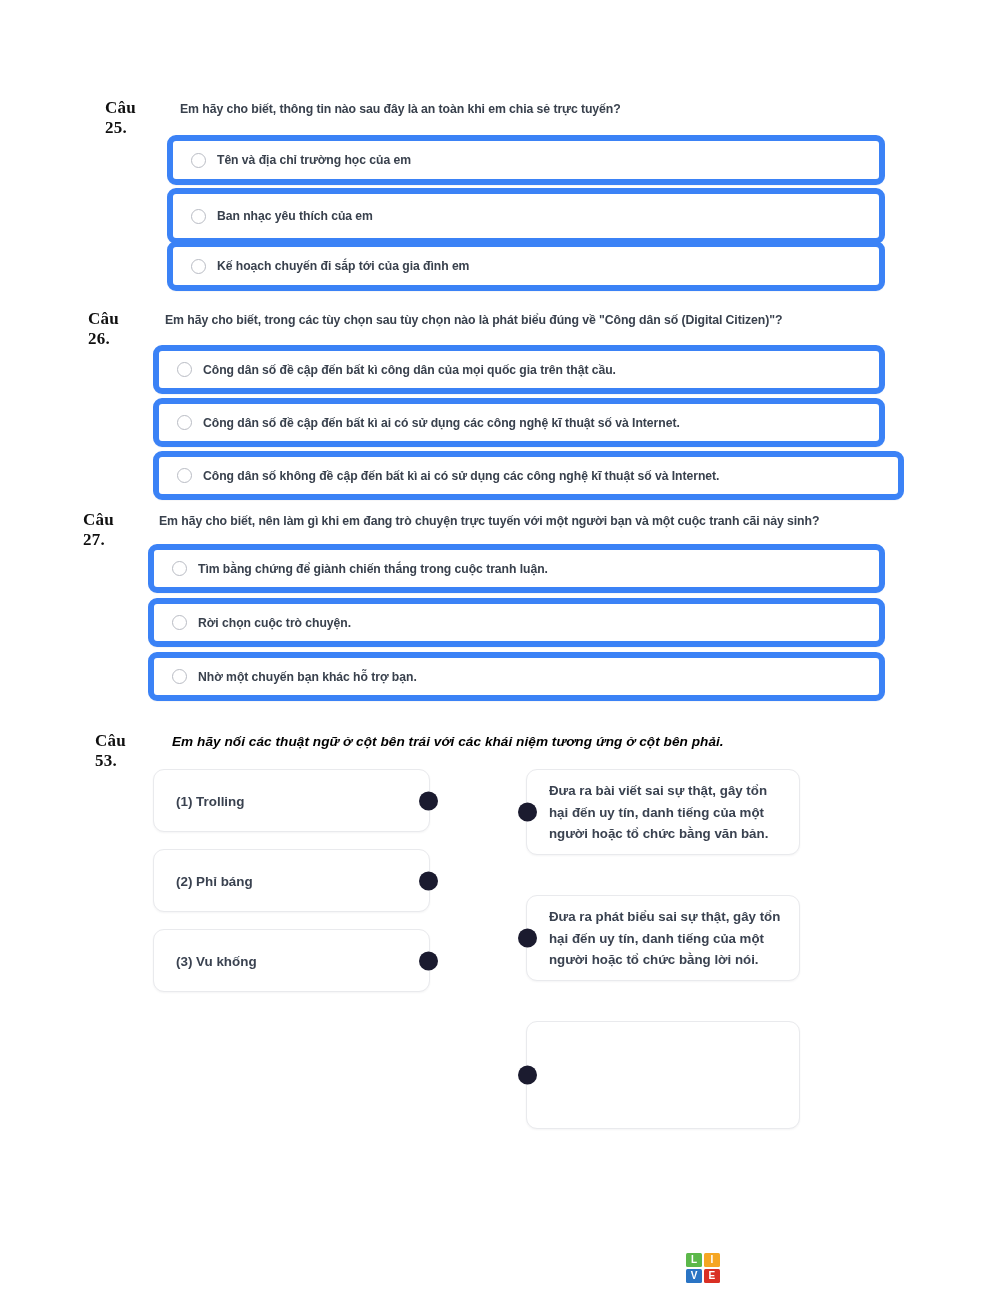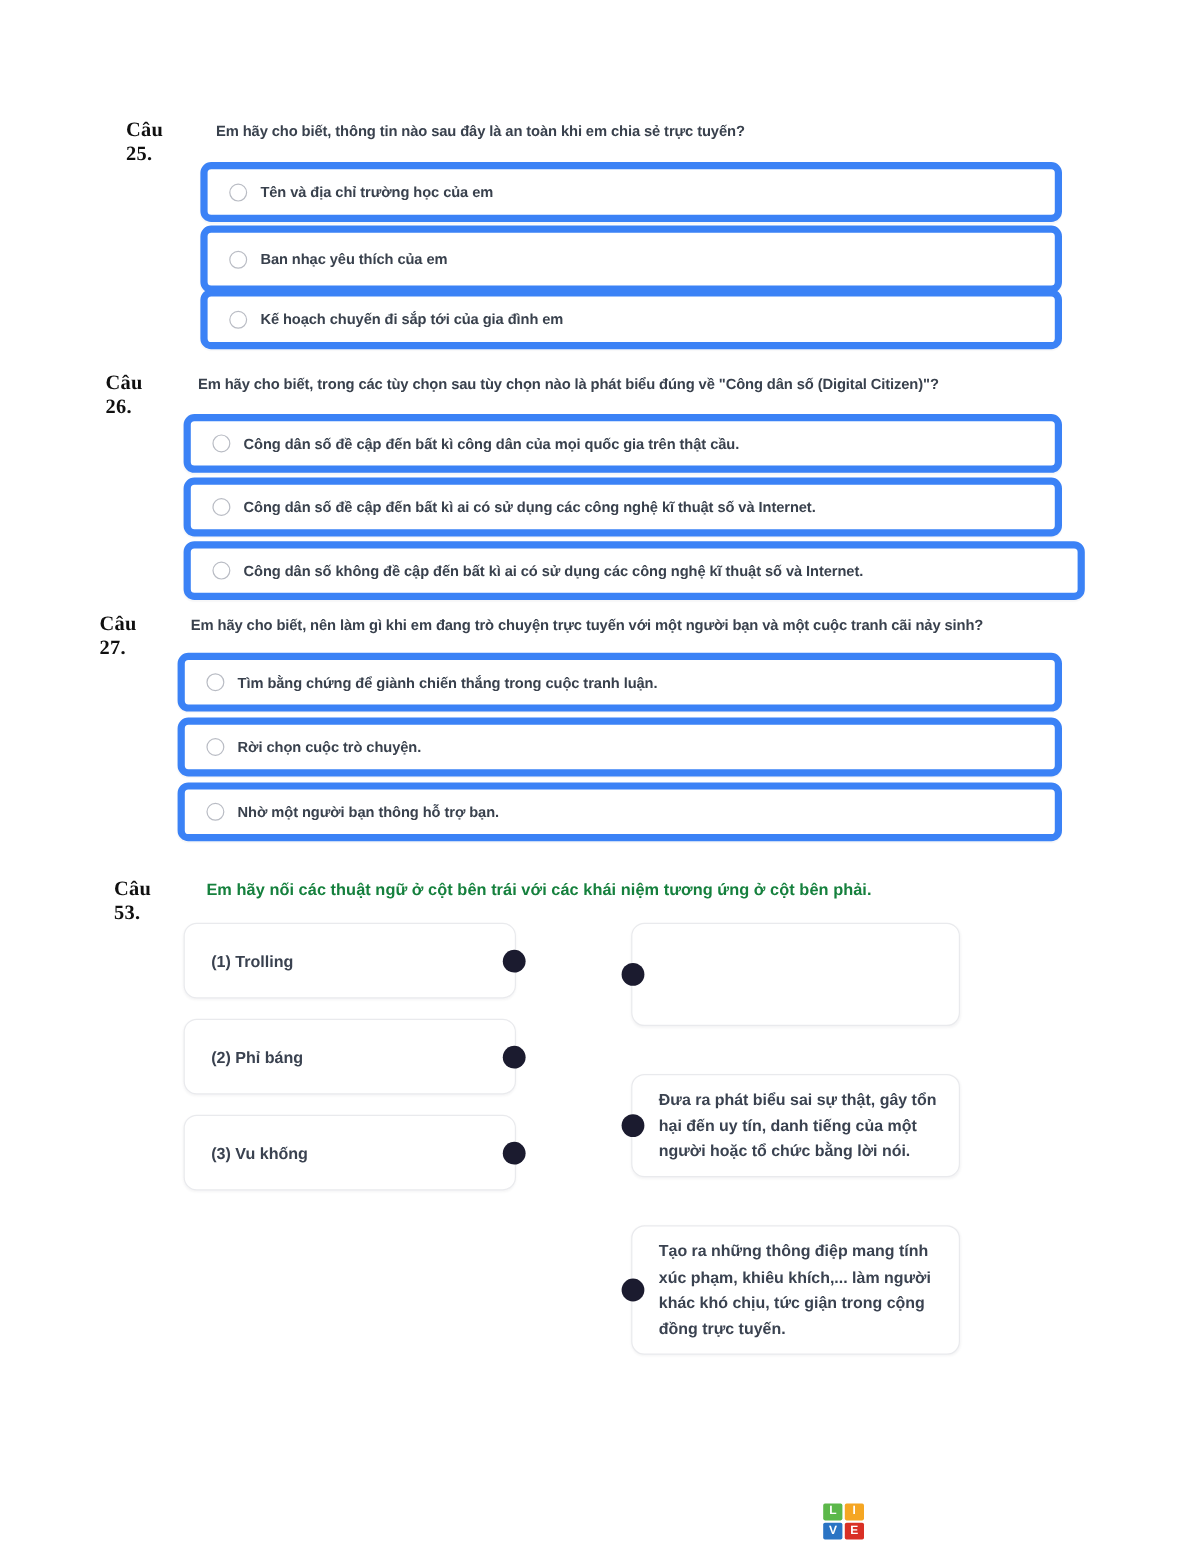--- a/index.html
+++ b/index.html
@@ -37,22 +37,23 @@
     font-family: "Liberation Sans", sans-serif;
     font-size: 12.3px;
     font-weight: 600;
     color: #39414d;
     letter-spacing: -0.1px;
     white-space: nowrap;
   }
   .qtext.big {
     font-size: 13.6px;
     font-weight: bold;
-    color: #15803d;
+    color: #000000;
     letter-spacing: 0.05px;
+    font-style: italic;
   }
 
   
   .opt {
     position: absolute;
     box-sizing: border-box;
     background: #ffffff;
     border: 6px solid #3b82f6;
     border-radius: 9px;
     box-shadow: 0 1px 1px rgba(30,35,50,0.035);
@@ -202,21 +203,21 @@
     <div class="opt" style="left:148px; top:544px; width:737px; height:49px;">
       <span class="radio"></span>
       <span class="opt-label">Tìm bằng chứng để giành chiến thắng trong cuộc tranh luận.</span>
     </div>
     <div class="opt" style="left:148px; top:598px; width:737px; height:49px;">
       <span class="radio"></span>
       <span class="opt-label">Rời chọn cuộc trò chuyện.</span>
     </div>
     <div class="opt" style="left:148px; top:652px; width:737px; height:49px;">
       <span class="radio"></span>
-      <span class="opt-label">Nhờ một người bạn thông hỗ trợ bạn.</span>
+      <span class="opt-label">Nhờ một chuyến bạn khác hỗ trợ bạn.</span>
     </div>
   </div>
 
   <div class="qblock">
     <div class="qnum" style="left:95px; top:731px;">Câu 53.</div>
     <div class="qtext big" style="left:172px; top:734px;">Em hãy nối các thuật ngữ ở cột bên trái với các khái niệm tương ứng ở cột bên phải.</div>
 
     <div class="mbox mbox-left" style="left:153px; top:769px; width:277px; height:63px;">
       <span class="m-label">(1) Trolling</span>
       <span class="dot right-edge"></span>
@@ -225,28 +226,28 @@
       <span class="m-label">(2) Phỉ báng</span>
       <span class="dot right-edge"></span>
     </div>
     <div class="mbox mbox-left" style="left:153px; top:929px; width:277px; height:63px;">
       <span class="m-label">(3) Vu khống</span>
       <span class="dot right-edge"></span>
     </div>
 
     <div class="mbox mbox-right" style="left:526px; top:769px; width:274px; height:86px;">
       <span class="dot left-edge"></span>
+      <span class="m-label">Đưa ra bài viết sai sự thật, gây tổn hại đến uy tín, danh tiếng của một người hoặc tổ chức bằng văn bản.</span>
     </div>
     <div class="mbox mbox-right" style="left:526px; top:895px; width:274px; height:86px;">
       <span class="dot left-edge"></span>
       <span class="m-label">Đưa ra phát biểu sai sự thật, gây tổn hại đến uy tín, danh tiếng của một người hoặc tổ chức bằng lời nói.</span>
     </div>
     <div class="mbox mbox-right" style="left:526px; top:1021px; width:274px; height:108px;">
       <span class="dot left-edge"></span>
-      <span class="m-label">Tạo ra những thông điệp mang tính xúc phạm, khiêu khích,... làm người khác khó chịu, tức giận trong cộng đồng trực tuyến.</span>
     </div>
   </div>
 
   <div class="logo">
     <div class="logo-squares">
       <span class="logo-sq" style="background: rgb(92, 184, 74);">L</span>
       <span class="logo-sq" style="background: rgb(245, 166, 35);">I</span>
       <span class="logo-sq" style="background: rgb(42, 116, 196);">V</span>
       <span class="logo-sq" style="background: rgb(217, 48, 37);">E</span>
     </div>

